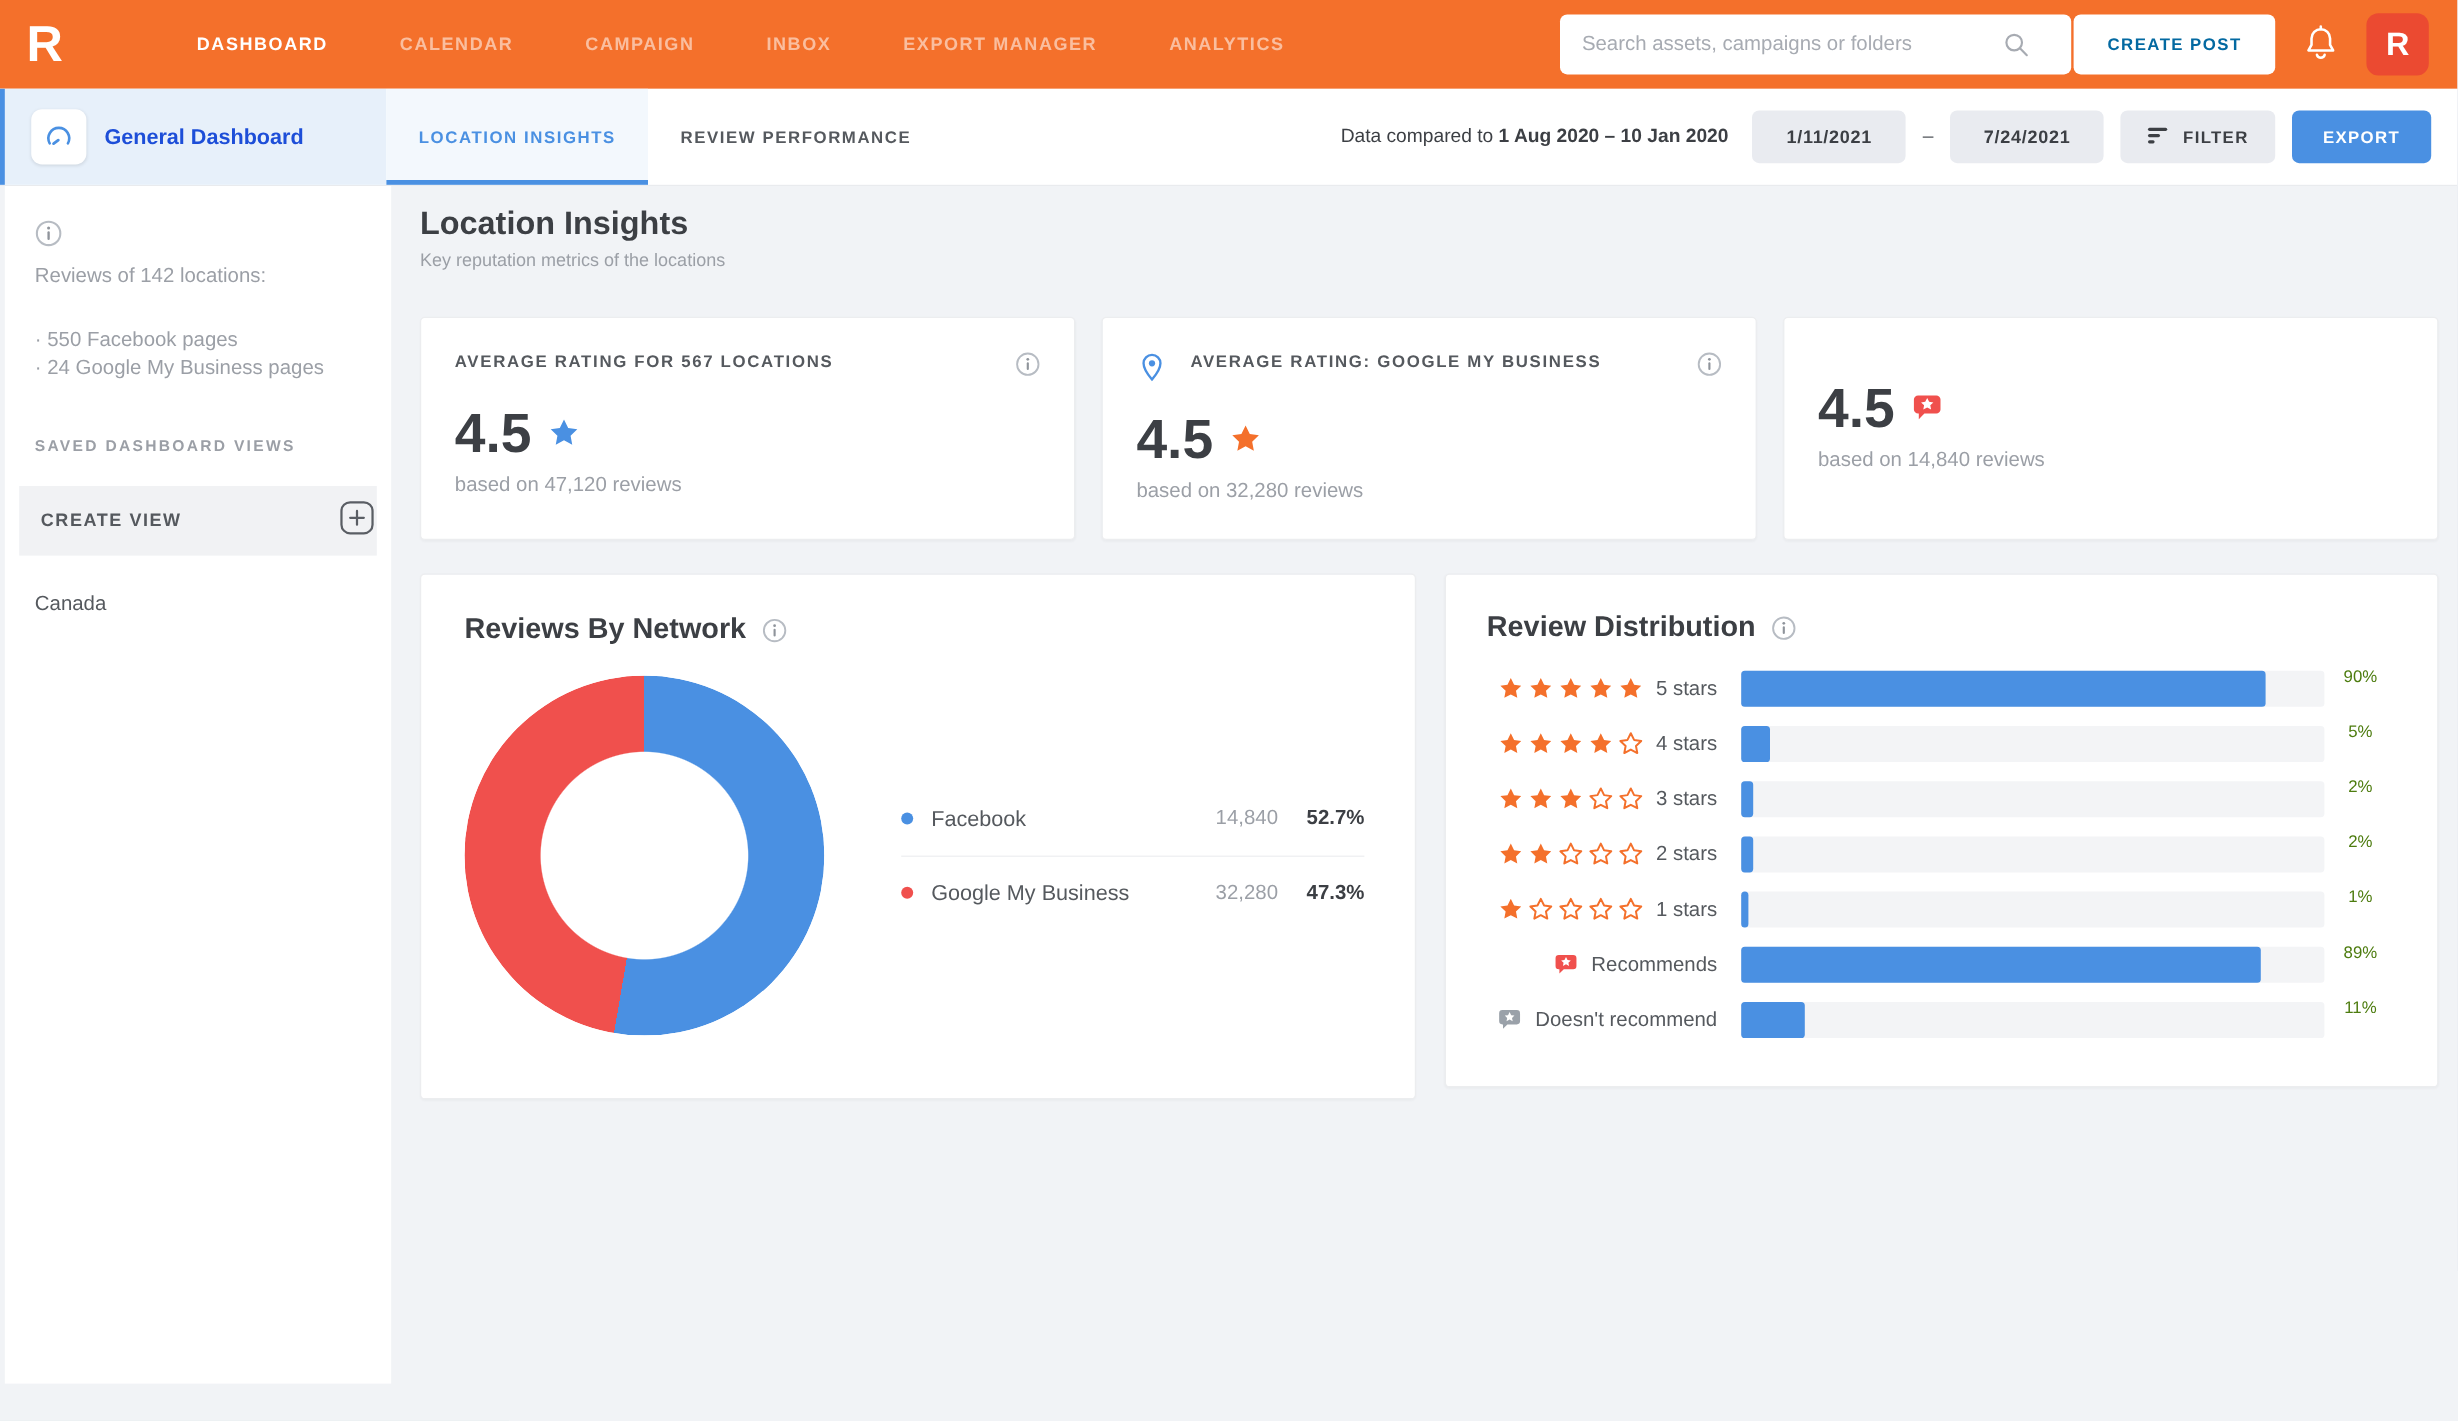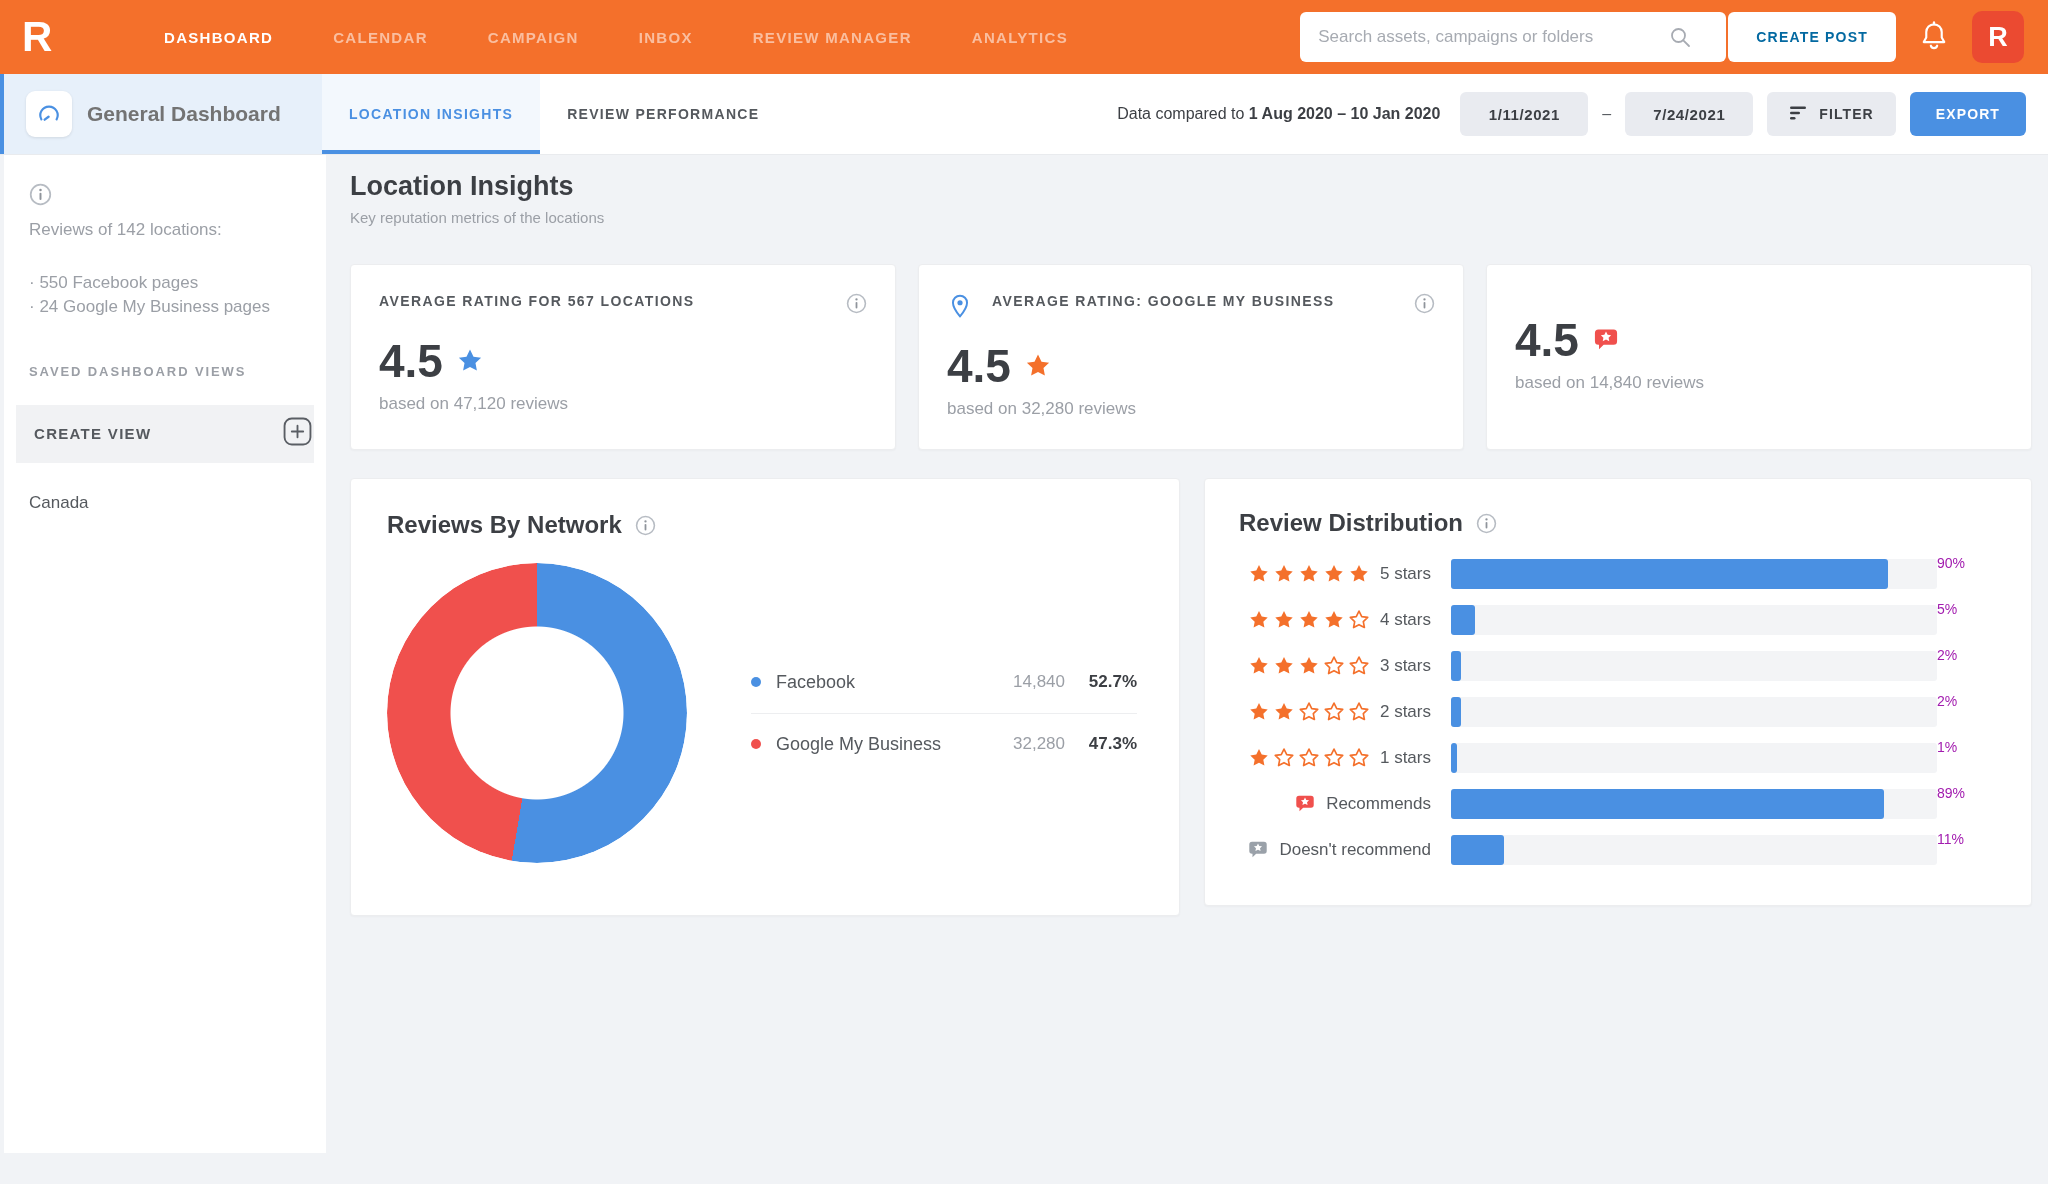--- a/index.html
+++ b/index.html
@@ -18,21 +18,21 @@
   .search input::placeholder { color:#A7ABB2; }
   .search .mag { position:absolute; right:14px; top:13px; }
   .create-post { height:50px; padding:0 28px; background:#fff; border:none; border-radius:6px; font-weight:700; font-size:14px; letter-spacing:1.2px; color:#0369a1; cursor:pointer; font-family:"Liberation Sans", sans-serif; }
   .bell { cursor:pointer; display:flex; }
   .avatar { width:52px; height:52px; border-radius:10px; background:#EB4A31; color:#fff; font-weight:800; font-size:27px; display:flex; align-items:center; justify-content:center; cursor:pointer; }
 
   
   .subheader { height:81px; background:#fff; display:flex; align-items:stretch; border-bottom:1px solid #E9EBEE; }
   .dash-block { width:322px; background:#E7F0FA; border-left:4px solid #4A90E2; display:flex; align-items:center; gap:15px; padding-left:22px; flex-shrink:0; cursor:pointer; }
   .dash-tile { width:46px; height:46px; background:#fff; border-radius:9px; display:flex; align-items:center; justify-content:center; box-shadow:0 1px 3px rgba(0,0,0,.10); }
-  .dash-name { font-size:21px; font-weight:700; color:#737373; }
+  .dash-name { font-size:18px; font-weight:700; color:#1d4ed8; }
   .tabs { display:flex; }
   .tab { padding:0 27px; display:flex; align-items:center; font-size:14px; font-weight:700; letter-spacing:1.3px; color:#55595E; position:relative; cursor:pointer; white-space:nowrap; }
   .tab.active { background:#F3F8FD; color:#4A90E2; }
   .tab.active::after { content:''; position:absolute; left:0; right:0; bottom:0; height:4px; background:#4A90E2; }
   .sub-right { margin-left:auto; display:flex; align-items:center; gap:14px; padding-right:22px; }
   .compare { font-size:16px; color:#3C3F44; margin-right:6px; }
   .compare b { font-weight:700; }
   .date-btn { height:44px; width:128px; background:#E9EBF0; border:none; border-radius:6px; font-size:15px; font-weight:700; color:#3C3F44; letter-spacing:.6px; cursor:pointer; font-family:"Liberation Sans", sans-serif; }
   .date-sep { color:#55595E; font-size:16px; }
   .filter-btn { height:44px; padding:0 22px; display:flex; gap:11px; align-items:center; background:#E9EBF0; border:none; border-radius:6px; font-size:14px; font-weight:700; letter-spacing:1.1px; color:#3C3F44; cursor:pointer; font-family:"Liberation Sans", sans-serif; }
@@ -80,35 +80,35 @@
   .legend-label { font-size:18px; color:#55595E; }
   .legend-value { margin-left:auto; font-size:17px; color:#9B9FA6; }
   .legend-pct { width:72px; text-align:right; font-size:17px; font-weight:700; color:#3C3F44; }
 
   .bar-rows { margin-top:22px; }
   .bar-row { display:flex; align-items:center; margin-bottom:16px; }
   .bar-label-cell { width:192px; display:flex; justify-content:flex-end; align-items:center; gap:3px; flex-shrink:0; }
   .bar-label-text { font-size:17px; color:#55595E; margin-left:7px; white-space:nowrap; }
   .bar-track { flex:1; height:30px; background:#F3F4F6; border-radius:3px; margin-left:20px; }
   .bar-fill { height:100%; background:#4A90E2; border-radius:3px; min-width:6px; }
-  .bar-pct { width:60px; text-align:left; font-size:14px; color:#a21caf; align-self:flex-start; margin-top:-4px; }
+  .bar-pct { width:60px; text-align:center; font-size:14px; color:#4d7c0f; align-self:flex-start; margin-top:-4px; }
 </style>
 </head>
 <body>
 
 <div class="app">
 
   <header class="topnav">
     <div class="logo">R</div>
     <nav class="nav-items" id="nav-items">
         <div class="nav-item active">DASHBOARD</div>
         <div class="nav-item">CALENDAR</div>
         <div class="nav-item">CAMPAIGN</div>
         <div class="nav-item">INBOX</div>
-        <div class="nav-item">REVIEW MANAGER</div>
+        <div class="nav-item">EXPORT MANAGER</div>
         <div class="nav-item">ANALYTICS</div>
       </nav>
     <div class="topnav-right">
       <div class="search">
         <input type="text" placeholder="Search assets, campaigns or folders" style="">
         <span class="mag">
           <svg width="24" height="24" viewBox="0 0 24 24">
               <circle cx="10.5" cy="10.5" r="6.5" fill="none" stroke="#A7ABB2" stroke-width="1.8"></circle>
               <path d="M15.3 15.3L21 21" stroke="#A7ABB2" stroke-width="1.8" stroke-linecap="round"></path>
             </svg>

